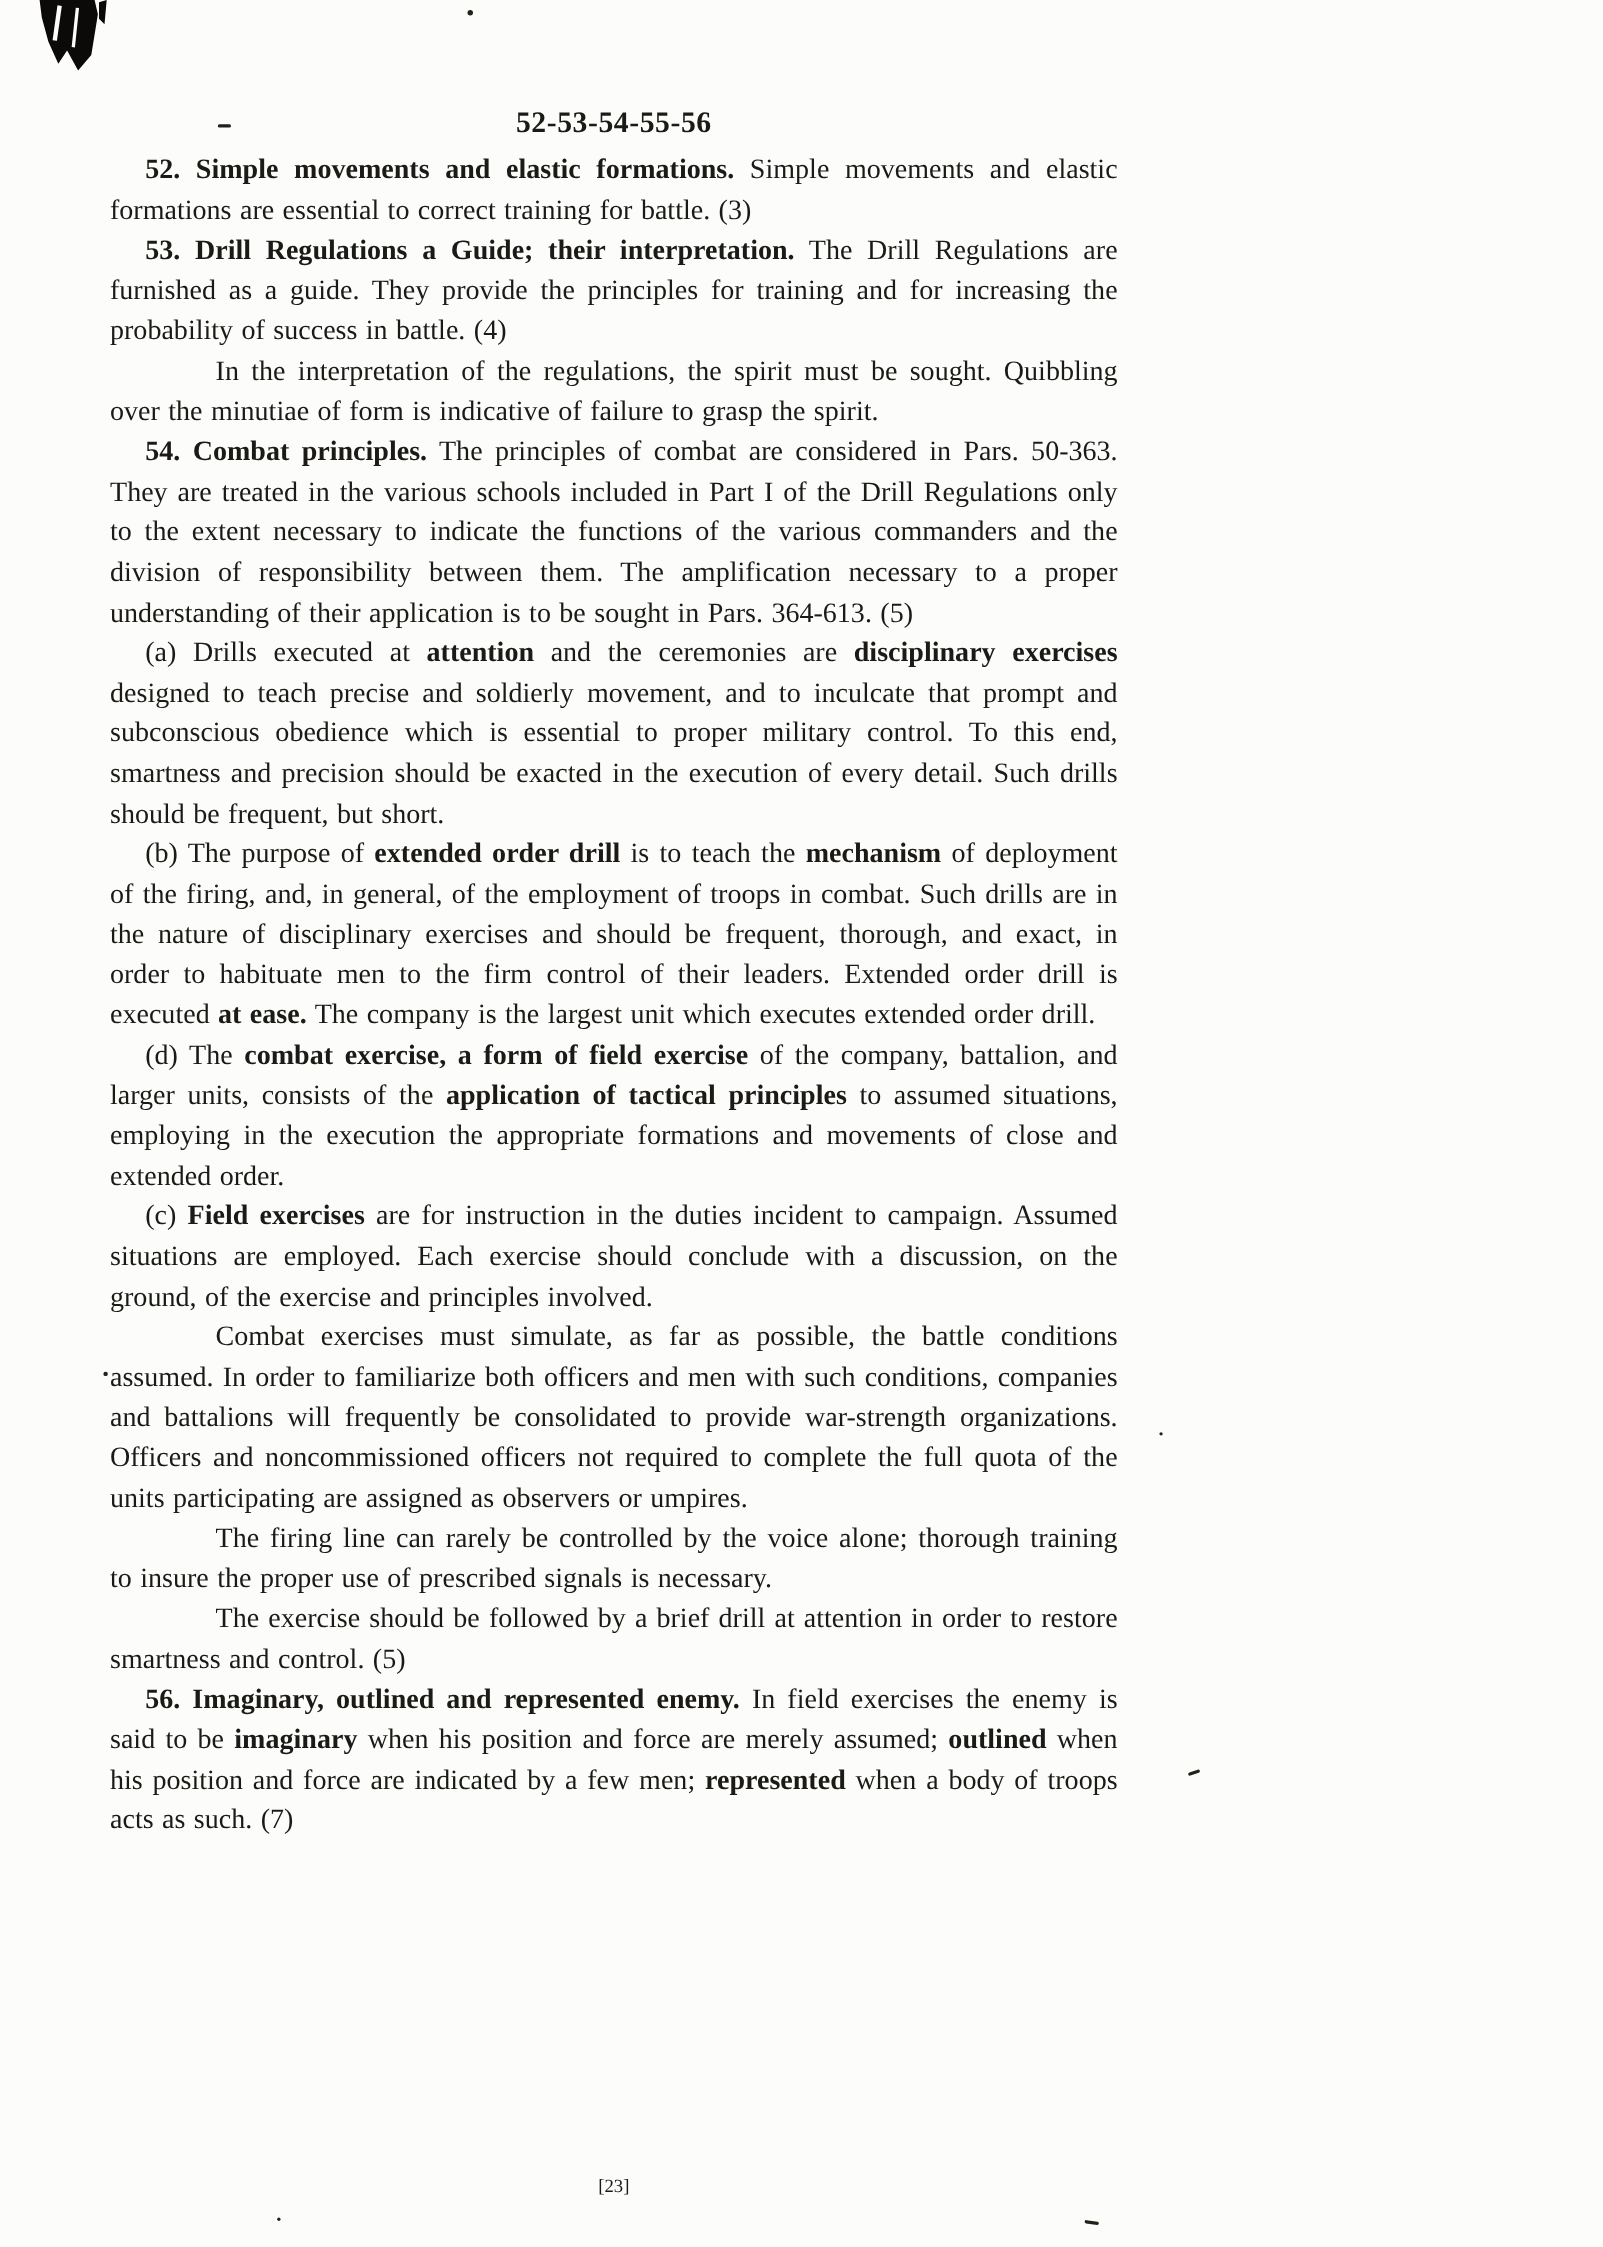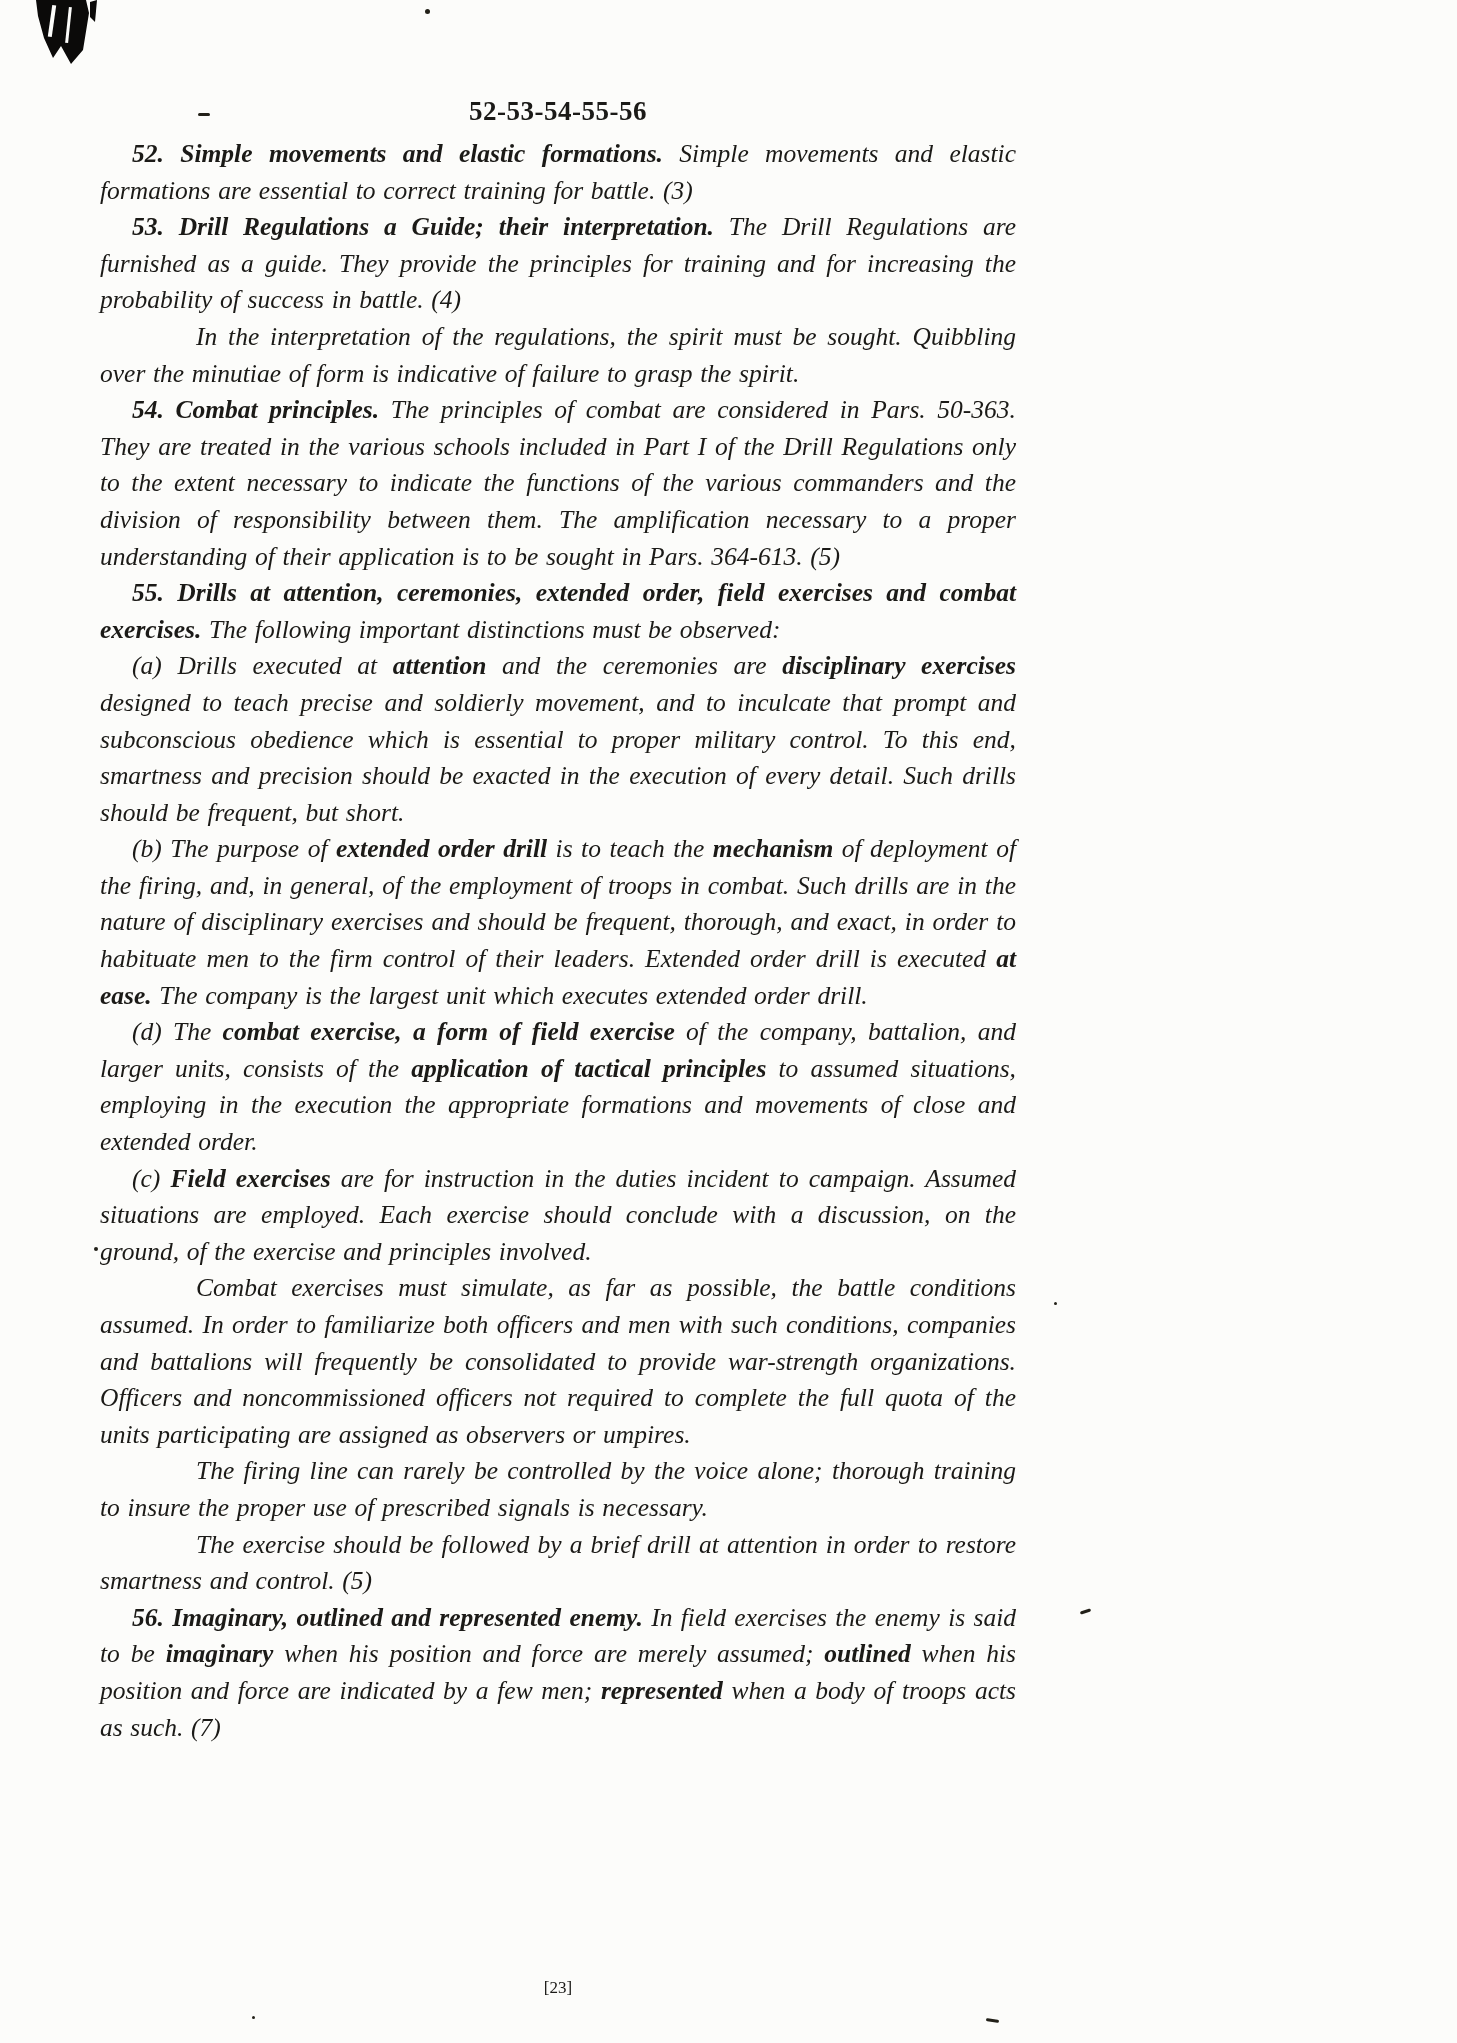--- a/index.html
+++ b/index.html
@@ -36,21 +36,20 @@
   }
   .doc-body {
     position: absolute;
     top: 136px;
     left: 100px;
     width: 916px;
     font-size: 25.5px;
     line-height: 36.6px;
     text-align: justify;
     word-spacing: 0.05em;
-    font-style: italic;
   }
   .para {
     margin: 0;
     padding: 0;
   }
   .para.i1 { text-indent: 32px; }
   .para.i2 { text-indent: 96px; }
   .b { font-weight: bold; }
   .page-footer {
     position: absolute;
@@ -93,21 +92,20 @@
   <div class="speck dot-bottom"></div>
   <div class="speck tick-bottom"></div>
 
   <div class="page-header">52-53-54-55-56</div>
 
   <div class="doc-body">
     <p class="para i1"><span class="b">52. Simple movements and elastic formations.</span><span> Simple movements and elastic formations are essential to correct training for battle. (3)</span></p>
     <p class="para i1"><span class="b">53. Drill Regulations a Guide; their interpretation.</span><span> The Drill Regulations are furnished as a guide. They provide the principles for training and for increasing the probability of success in battle. (4)</span></p>
     <p class="para i2"><span>In the interpretation of the regulations, the spirit must be sought. Quibbling over the minutiae of form is indicative of failure to grasp the spirit.</span></p>
     <p class="para i1"><span class="b">54. Combat principles.</span><span> The principles of combat are considered in Pars. 50-363. They are treated in the various schools included in Part I of the Drill Regulations only to the extent necessary to indicate the functions of the various commanders and the division of responsibility between them. The amplification necessary to a proper understanding of their application is to be sought in Pars. 364-613. (5)</span></p>
-    <p class="para i1"><span class="b">55. Drills at attention, ceremonies, extended order, field exercises and combat exercises.</span><span> The following important distinctions must be observed:</span></p>
     <p class="para i1"><span>(a) Drills executed at </span><span class="b">attention</span><span> and the ceremonies are </span><span class="b">disciplinary exercises</span><span> designed to teach precise and soldierly movement, and to inculcate that prompt and subconscious obedience which is essential to proper military control. To this end, smartness and precision should be exacted in the execution of every detail. Such drills should be frequent, but short.</span></p>
     <p class="para i1"><span>(b) The purpose of </span><span class="b">extended order drill</span><span> is to teach the </span><span class="b">mechanism</span><span> of deployment of the firing, and, in general, of the employment of troops in combat. Such drills are in the nature of disciplinary exercises and should be frequent, thorough, and exact, in order to habituate men to the firm control of their leaders. Extended order drill is executed </span><span class="b">at ease.</span><span> The company is the largest unit which executes extended order drill.</span></p>
     <p class="para i1"><span>(d) The </span><span class="b">combat exercise, a form of field exercise</span><span> of the company, battalion, and larger units, consists of the </span><span class="b">application of tactical principles</span><span> to assumed situations, employing in the execution the appropriate formations and movements of close and extended order.</span></p>
     <p class="para i1"><span>(c) </span><span class="b">Field exercises</span><span> are for instruction in the duties incident to campaign. Assumed situations are employed. Each exercise should conclude with a discussion, on the ground, of the exercise and principles involved.</span></p>
     <p class="para i2"><span>Combat exercises must simulate, as far as possible, the battle conditions assumed. In order to familiarize both officers and men with such conditions, companies and battalions will frequently be consolidated to provide war-strength organizations. Officers and noncommissioned officers not required to complete the full quota of the units participating are assigned as observers or umpires.</span></p>
     <p class="para i2"><span>The firing line can rarely be controlled by the voice alone; thorough training to insure the proper use of prescribed signals is necessary.</span></p>
     <p class="para i2"><span>The exercise should be followed by a brief drill at attention in order to restore smartness and control. (5)</span></p>
     <p class="para i1"><span class="b">56. Imaginary, outlined and represented enemy.</span><span> In field exercises the enemy is said to be </span><span class="b">imaginary</span><span> when his position and force are merely assumed; </span><span class="b">outlined</span><span> when his position and force are indicated by a few men; </span><span class="b">represented</span><span> when a body of troops acts as such. (7)</span></p>
   </div>
 

